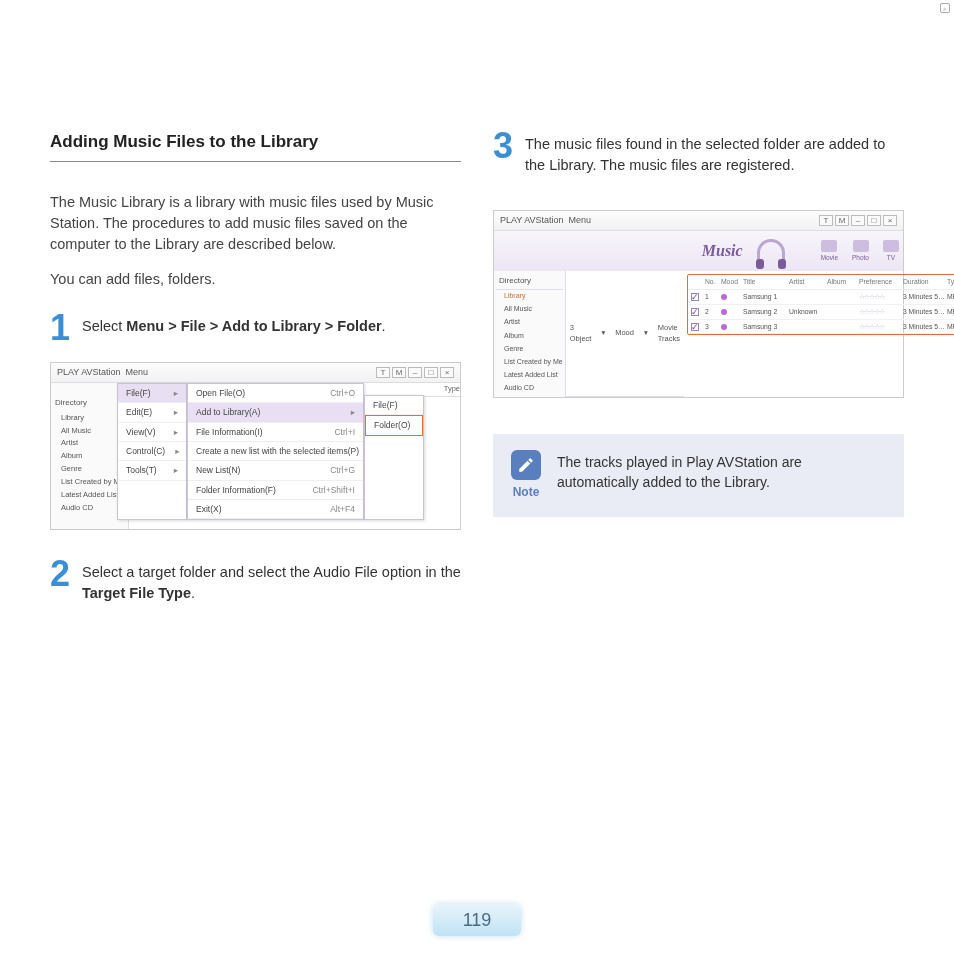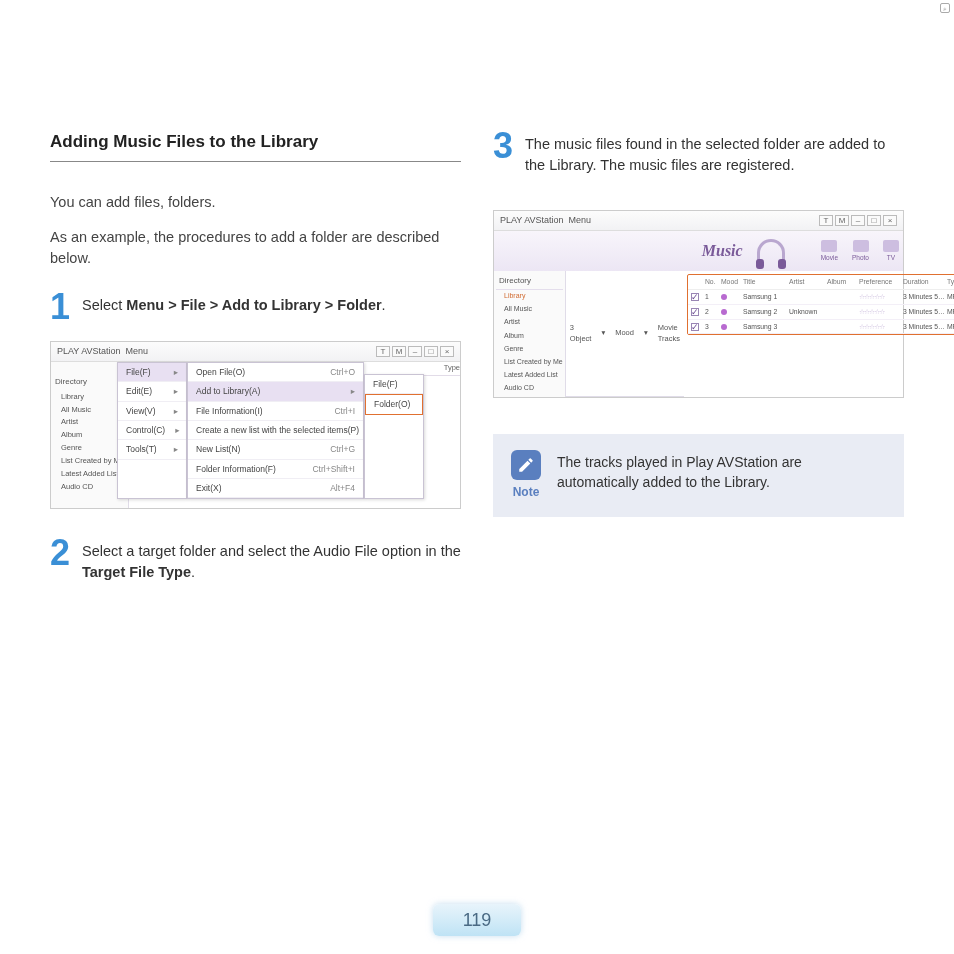--- a/index.html
+++ b/index.html
@@ -183,22 +183,22 @@
   }
 </style>
 </head>
 <body>
 
 <div class="page">
 
   <div class="col">
     <h2 class="section-title">Adding Music Files to the Library</h2>
 
+    <p class="body">The Music Library is a library with music files used by Music Station. The procedures to add music files saved on the computer to the Library are described below.</p>
     <p class="body">You can add files, folders.</p>
-    <p class="body">As an example, the procedures to add a folder are described below.</p>
 
     <div class="step">
       <div class="step-num">1</div>
       <div class="step-text">
         <span>Select </span><b>Menu &gt; File &gt; Add to Library &gt; Folder</b><span>.</span>
       </div>
     </div>
 
     <div class="shot">
       <div class="shot-titlebar">

